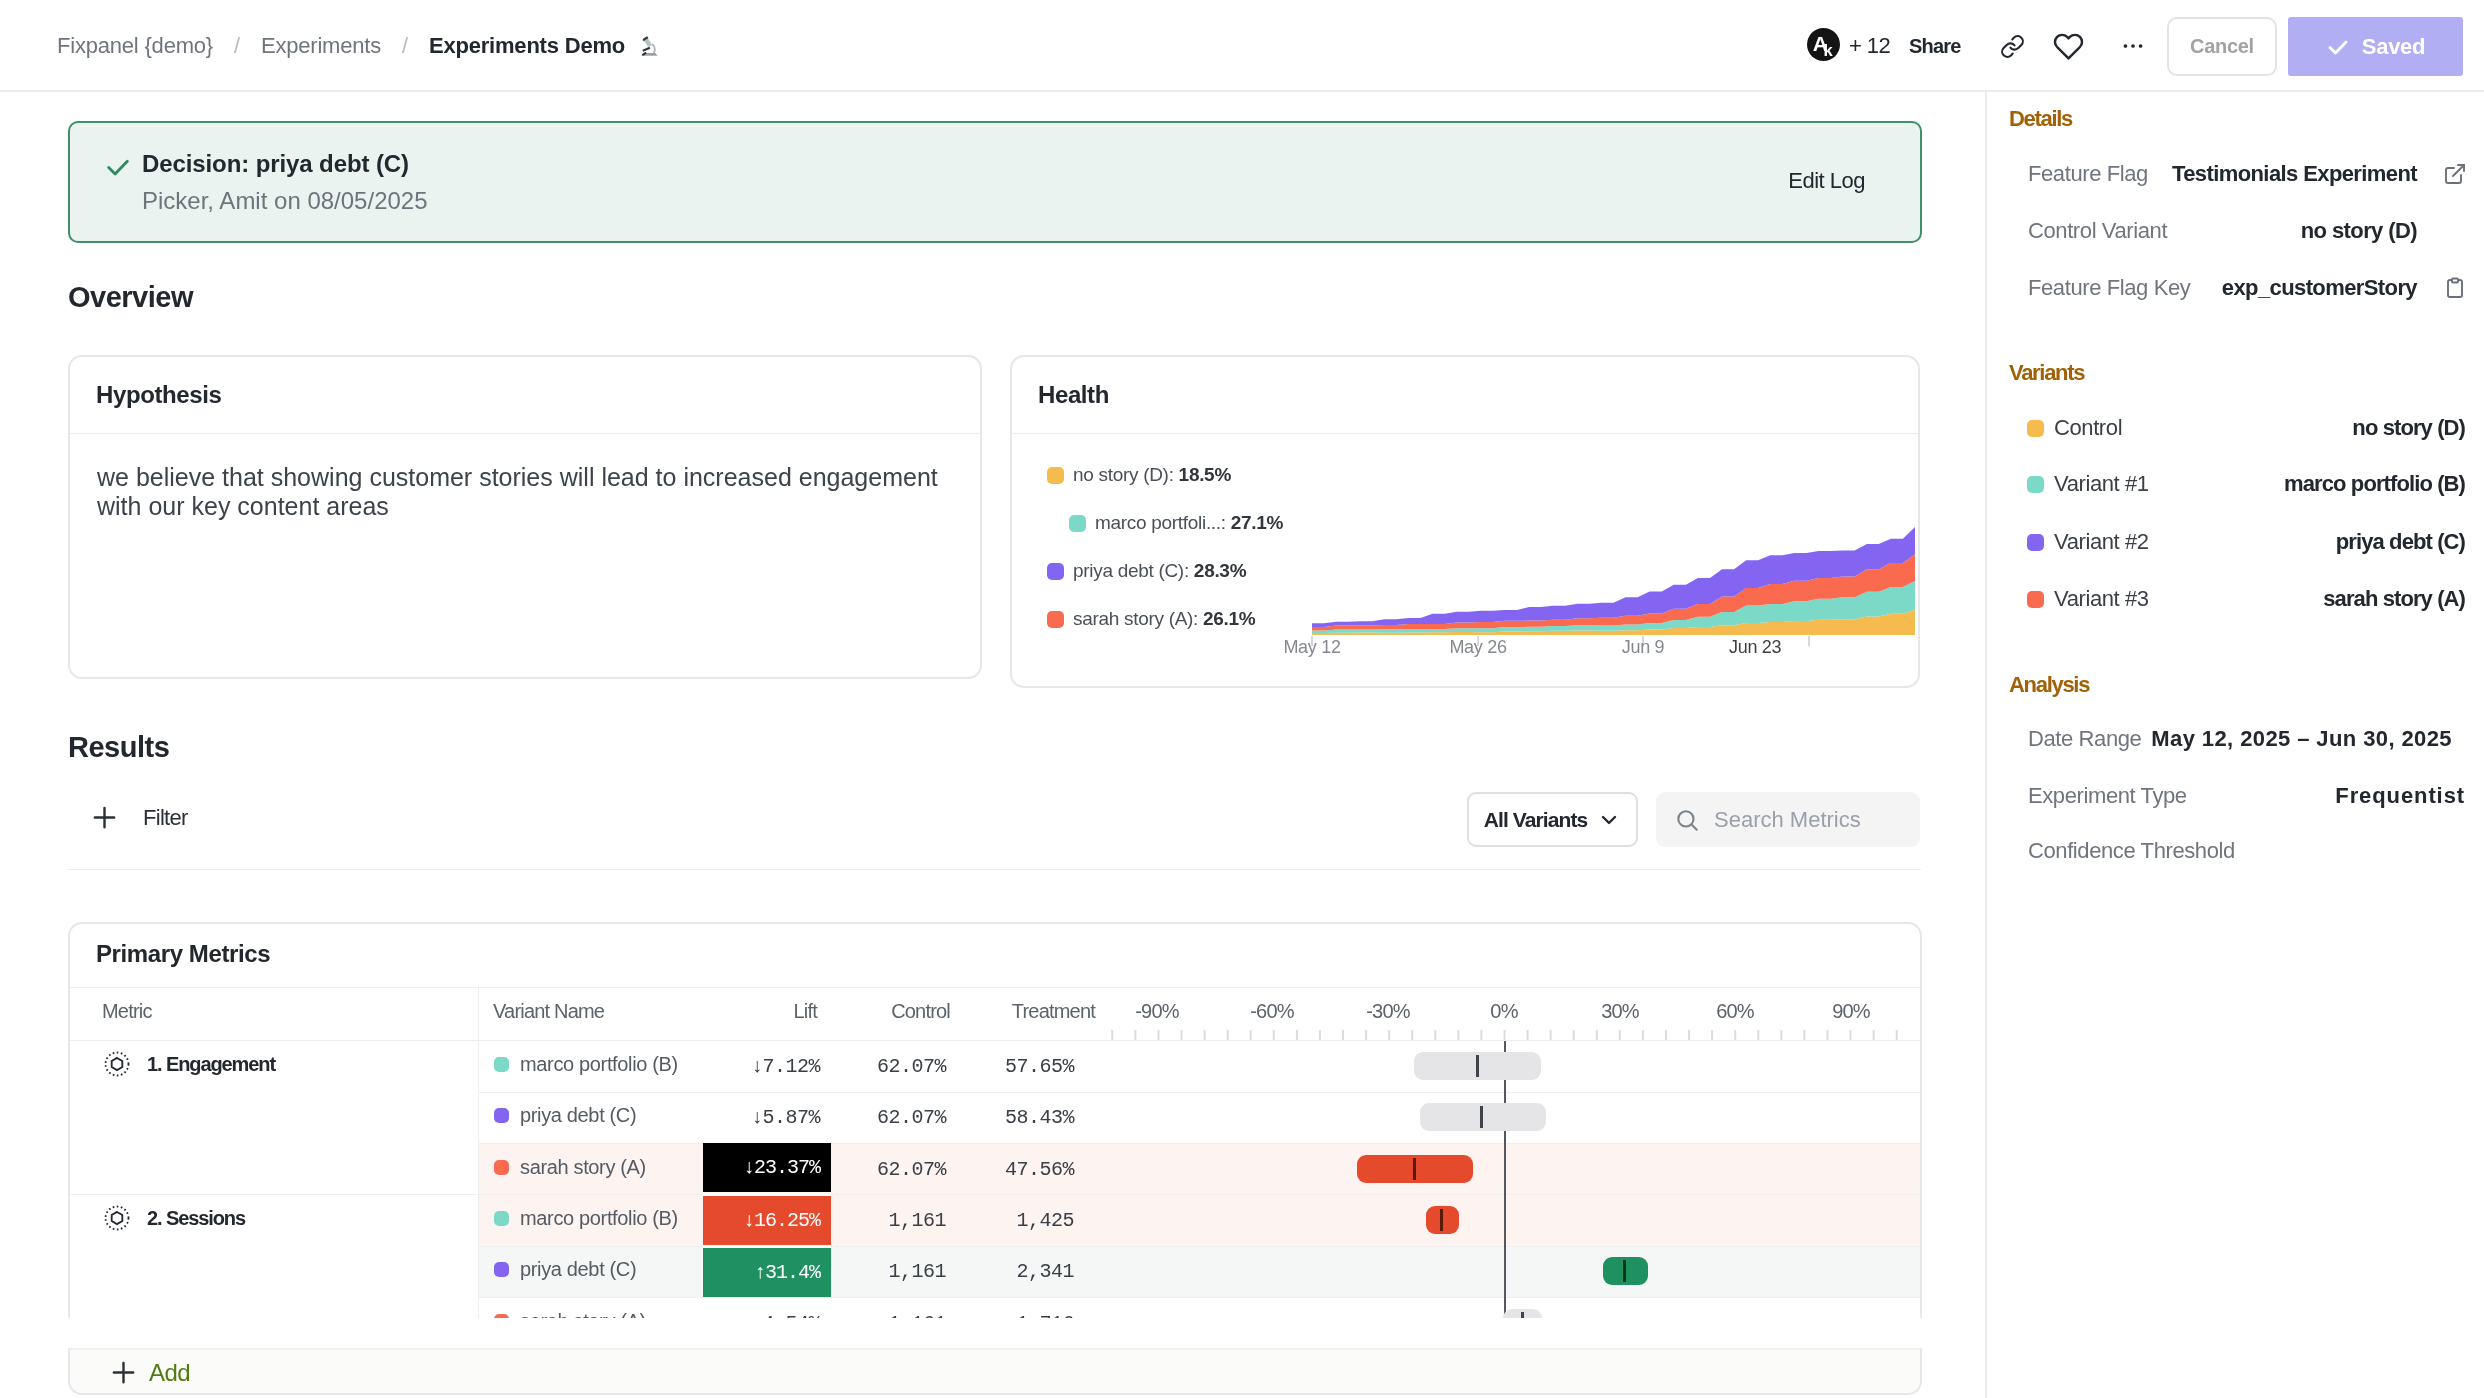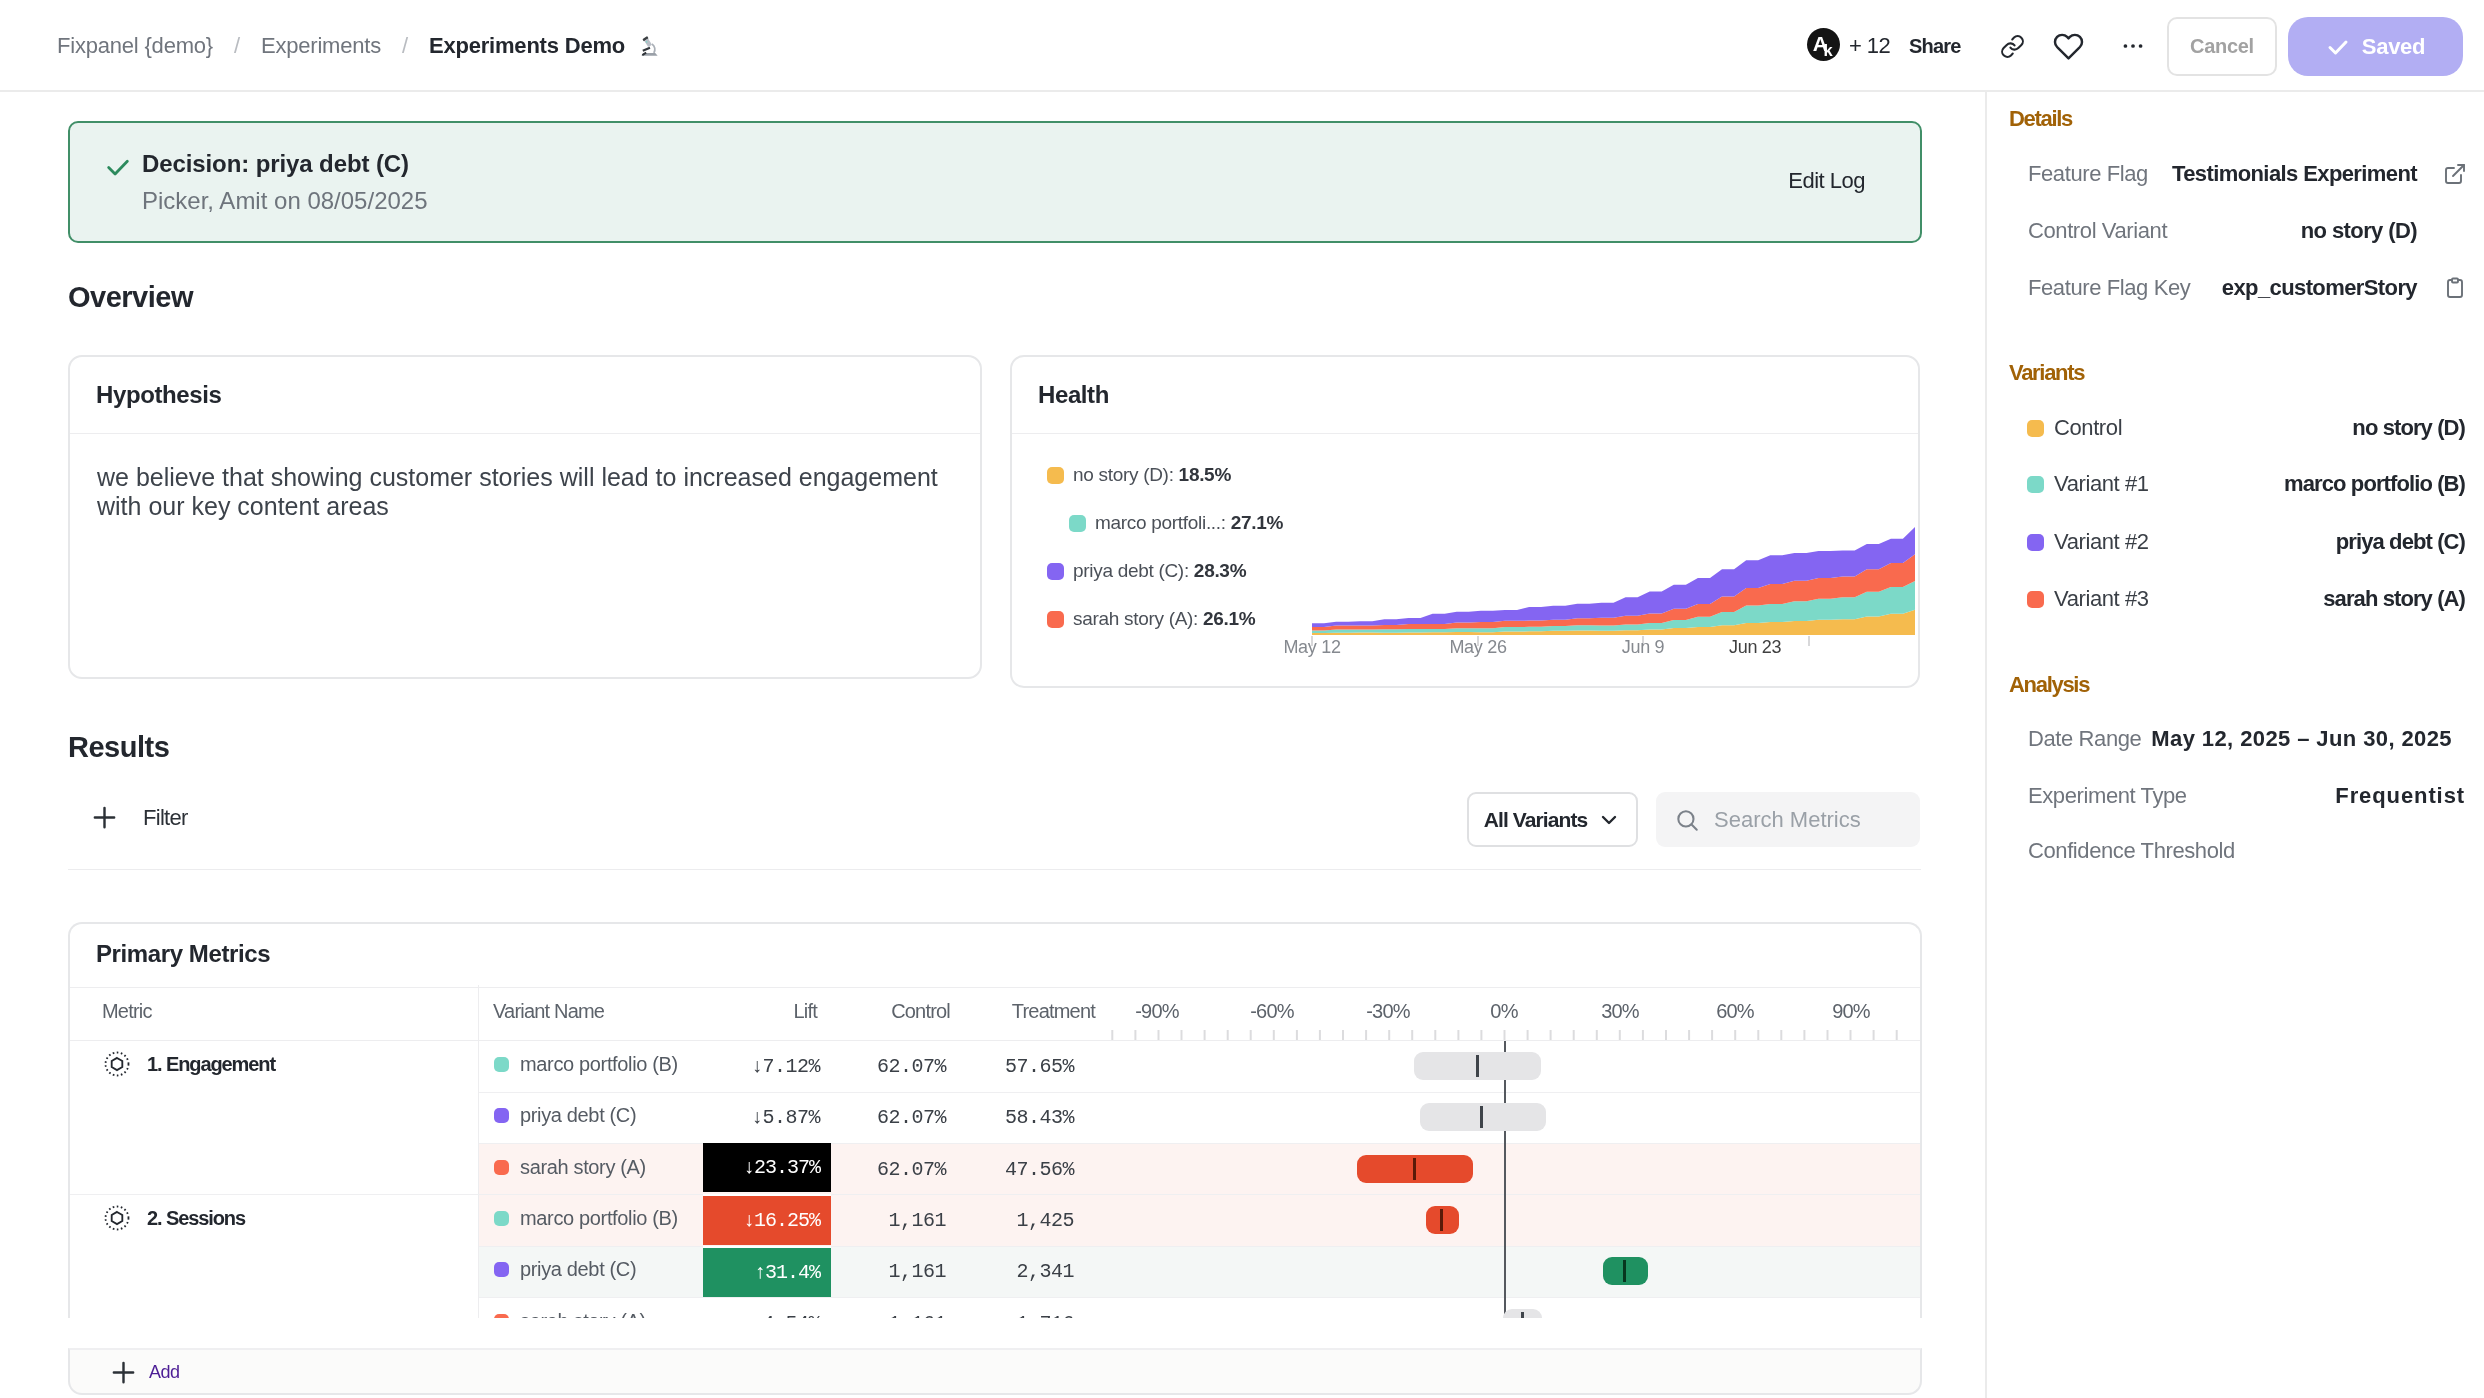--- a/index.html
+++ b/index.html
@@ -3,21 +3,21 @@
 * { margin:0; padding:0; box-sizing:border-box; }
 html,body { width:2484px; height:1398px; background:#fff; font-family:"Liberation Sans", sans-serif; overflow:hidden; }
 #page { position:relative; width:2484px; height:1398px; background:#fff; }
 #hdr { position:absolute; left:0; top:0; width:2484px; height:92px; background:#fff; border-bottom:2px solid #ebebeb; }
 .crumb { position:absolute; top:0; height:92px; display:flex; align-items:center; font-size:22px; letter-spacing:-0.2px; }
 .crumb .g { color:#70757d; }
 .crumb .sep { color:#b9bcc1; margin:0 21px; }
 .crumb .b { color:#23272e; font-weight:bold; }
 .hicon { position:absolute; top:0; height:92px; display:flex; align-items:center; color:#23272e; }
 #btn-cancel { position:absolute; left:2167px; top:17px; width:110px; height:59px; border:2px solid #e3e3e3; border-radius:10px; background:#fff; color:#a2a2a2; font-size:20px; font-weight:bold; letter-spacing:-0.3px; display:flex; align-items:center; justify-content:center; }
-#btn-saved { position:absolute; left:2288px; top:17px; width:175px; height:59px; border-radius:20px; background:#b2aef3; color:#fff; font-size:22px; font-weight:bold; letter-spacing:-0.3px; display:flex; align-items:center; justify-content:center; gap:12px; }
+#btn-saved { position:absolute; left:2288px; top:17px; width:175px; height:59px; border-radius:3px; background:#b2aef3; color:#fff; font-size:22px; font-weight:bold; letter-spacing:-0.3px; display:flex; align-items:center; justify-content:center; gap:12px; }
 #decision { position:absolute; left:68px; top:121px; width:1854px; height:122px; background:#eaf3f0; border:2px solid #418f68; border-radius:10px; }
 #decision .t1 { position:absolute; left:72px; top:27px; font-size:24px; font-weight:bold; color:#23272e; letter-spacing:-0.1px; }
 #decision .t2 { position:absolute; left:72px; top:64px; font-size:24px; color:#6e747c; }
 #decision .edit { position:absolute; right:55px; top:45px; font-size:22px; color:#23272e; letter-spacing:-0.5px; }
 .h2 { position:absolute; font-size:29px; font-weight:bold; color:#23272e; letter-spacing:-0.5px; }
 .card { position:absolute; background:#fff; border:2px solid #e6e7e9; border-radius:14px; }
 .card .title { position:absolute; left:26px; top:24px; font-size:24px; font-weight:bold; color:#23272e; letter-spacing:-0.4px; }
 .card .tdiv { position:absolute; left:0; right:0; top:76px; height:1px; background:#ededef; }
 .leg { position:absolute; display:flex; align-items:center; gap:9px; font-size:19px; color:#4b5058; letter-spacing:-0.3px; }
 .leg .sw { width:17px; height:17px; border-radius:5px; flex:none; }
@@ -299,21 +299,21 @@
         <span>sarah story (A)</span>
       </div>
       <div class="num mono" style="right:1100px;top:388px;">↑4.54%</div>
       <div class="num mono" style="right:974px;top:388px;">1,161</div>
       <div class="num mono" style="right:846px;top:388px;">1,716</div>
       <div class="cibar" style="left:1433px;top:385px;width:39px;background:#e5e5e7;">
         <span class="med" style="left:18px;background:#3f444a;"></span>
       </div>
   </div>
   <div style="position:absolute;left:68px;top:1348px;width:1854px;height:47px;background:#fbfbfa;border:2px solid #e6e7e9;border-top:2px solid #efeff1;border-radius:0 0 14px 14px;">
-    <div style="position:absolute;left:39px;top:8px;display:flex;align-items:center;gap:11px;font-size:18px;color:#4c1d95;letter-spacing:-0.5px;">
+    <div style="position:absolute;left:39px;top:8px;display:flex;align-items:center;gap:11px;font-size:24px;color:#4d7c0f;letter-spacing:-0.5px;">
         <svg width="29" height="29" viewBox="0 0 24 24" fill="none" stroke="#2b3036" stroke-width="2" stroke-linecap="round">
           <path d="M12 4v16M4 12h16"></path>
         </svg>
         <span>Add</span>
       </div>
   </div>
   <div id="sb">
     <div class="sb-h" style="top:14px;">Details</div>
       <div class="sb-label" style="top:69px;">Feature Flag</div>
       <div class="sb-val" style="right:67px;top:69px;">Testimonials Experiment</div>

